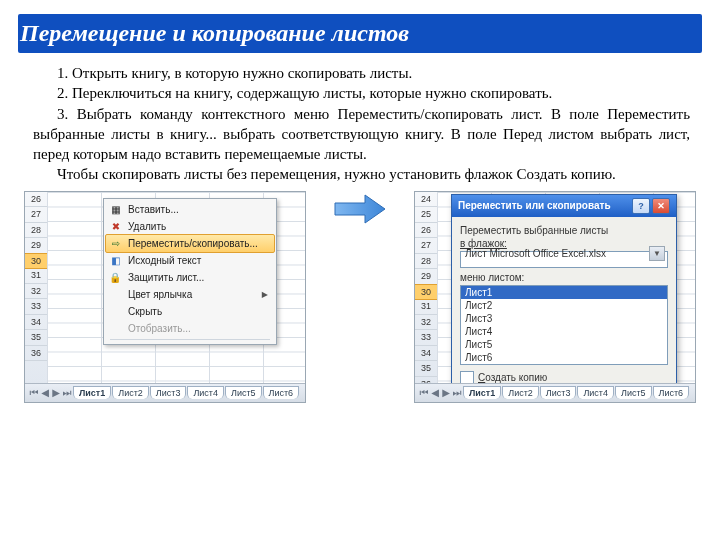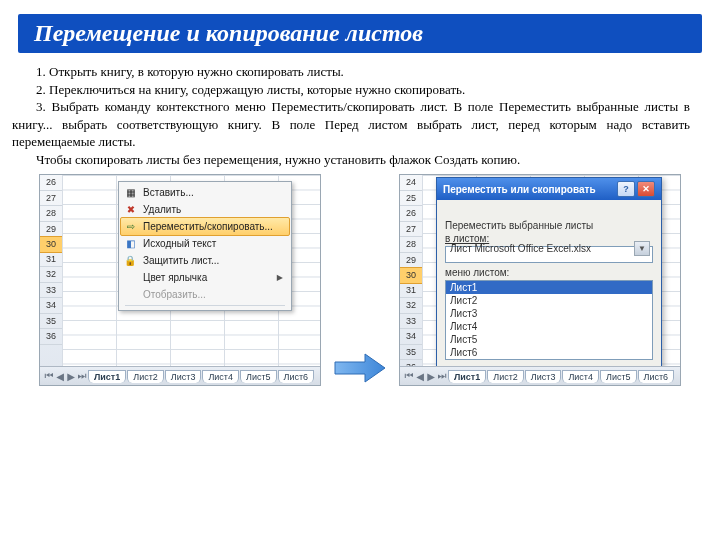--- a/index.html
+++ b/index.html
@@ -8,43 +8,43 @@
     width: 720px;
     height: 540px;
     font-family: "Times New Roman", serif;
     background: #fff;
     color: #000;
     overflow: hidden;
   }
   .title-bar {
     margin: 14px 18px 0 18px;
     background: #0f4fbf;
-    padding: 6px 16px;
+    padding: 6px 2px;
     border-radius: 2px;
   }
   .title-bar h1 {
     margin: 0;
     font-size: 24px;
     font-style: italic;
     font-weight: bold;
     color: #fff;
   }
   .body-text {
-    margin: 10px 30px 6px 12px;
-    font-size: 13px;
+    margin: 10px 30px 6px 33px;
+    font-size: 15px;
     line-height: 1.35;
     text-align: justify;
   }
   .body-text p { margin: 0; text-indent: 24px; }
   .bold { font-weight: normal; }
   .figures {
     display: flex;
-    align-items: flex-end;
+    align-items: flex-start;
     justify-content: center;
-    gap: 12px;
+    gap: 27px;
     margin: 4px 20px 0 20px;
   }
   
   .excel {
     position: relative;
     border: 1px solid #9aa7b3;
     background: #fff;
     font-family: Tahoma, Verdana, sans-serif;
     font-size: 10px;
     color: #333;
@@ -163,21 +163,21 @@
   .dlg-title .btns { display:flex; gap:2px; }
   .dlg-title .tbtn {
     width: 16px; height: 14px;
     background: linear-gradient(#eef4fd,#c6d9f5);
     border: 1px solid #3b6fb5;
     border-radius: 2px;
     display:flex; align-items:center; justify-content:center;
     color:#2c5fa8; font-weight:bold; font-size:9px;
   }
   .dlg-title .tbtn.close { background: linear-gradient(#f08b7a,#d94b33); color:#fff; }
-  .dlg-body { padding: 6px 8px 8px; margin-top: 12px; }
+  .dlg-body { padding: 6px 8px 8px; }
   .dlg-body label { display:block; margin: 2px 0 2px; }
   .combo {
     width: 100%;
     border: 1px solid #7f9db9;
     background: #fff;
     height: 17px;
     display:flex; align-items:center; justify-content:space-between;
     padding: 0 2px 12px 4px;
     box-sizing: border-box;
   }
@@ -268,20 +268,24 @@
           <span>Исходный текст</span>
         </div>
       <div class="ctx-item">
           <span class="ic" style="color:#b8860b">🔒</span>
           <span>Защитить лист...</span>
         </div>
       <div class="ctx-item">
           <span class="ic"></span>
           <span>Цвет ярлычка</span>
           <span style="margin-left:auto;font-size:8px;color:#555">▶</span>
+        </div>
+      <div class="ctx-item">
+          <span class="ic"></span>
+          <span>Скрыть</span>
         </div>
       <div class="ctx-item" style="color:#999">
           <span class="ic"></span>
           <span>Отобразить...</span>
         </div>
       <div class="ctx-sep"></div>
     </div>
 
     <div class="tab-strip">
       <span class="nav">⏮</span>
@@ -326,21 +330,21 @@
     <div class="dialog">
       <div class="dlg-title">
         <span>Переместить или скопировать</span>
         <span class="btns">
           <span class="tbtn">?</span>
           <span class="tbtn close">✕</span>
         </span>
       </div>
       <div class="dlg-body">
         <label>Переместить выбранные листы</label>
-        <label><u>в листом:</u></label>
+        <label><u>в флажок:</u></label>
         <div class="combo">
           <span>Лист Microsoft Office Excel.xlsx</span>
           <span class="dd">▼</span>
         </div>
         <label style="margin-top:4px">меню листом:</label>
         <div class="listbox" id="listbox">
             <div class="sel">Лист1</div>
             <div>Лист2</div>
             <div>Лист3</div>
             <div>Лист4</div>

